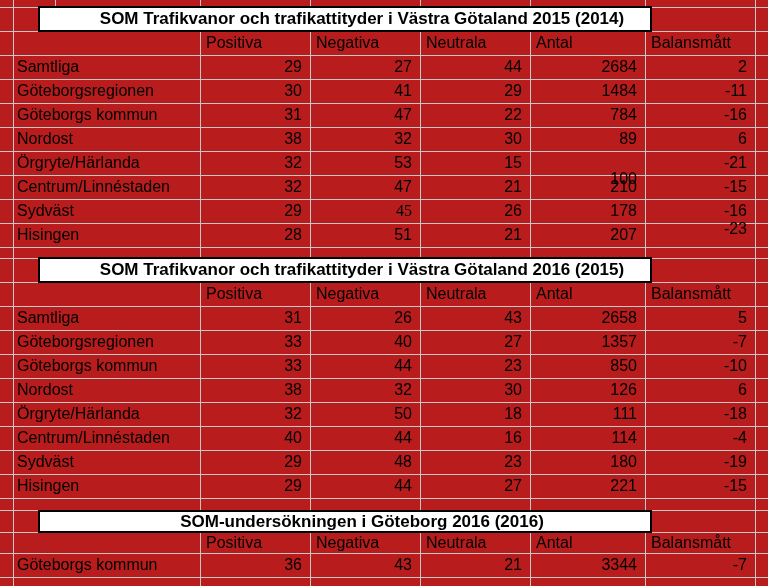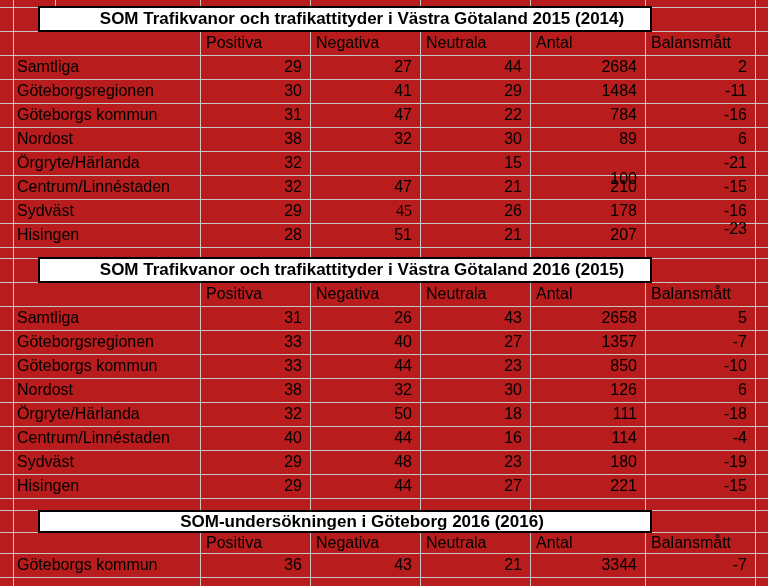--- a/index.html
+++ b/index.html
@@ -90,20 +90,21 @@
     <div class="cell num" style="left: 534px; top: 103px; width: 103px; height: 24px; line-height: 24px;">784</div>
     <div class="cell num" style="left: 649px; top: 103px; width: 98px; height: 24px; line-height: 24px;">-16</div>
     <div class="cell" style="left: 17px; top: 127px; width: 181px; height: 24px; line-height: 24px;">Nordost</div>
     <div class="cell num" style="left: 204px; top: 127px; width: 98px; height: 24px; line-height: 24px;">38</div>
     <div class="cell num" style="left: 314px; top: 127px; width: 98px; height: 24px; line-height: 24px;">32</div>
     <div class="cell num" style="left: 424px; top: 127px; width: 98px; height: 24px; line-height: 24px;">30</div>
     <div class="cell num" style="left: 534px; top: 127px; width: 103px; height: 24px; line-height: 24px;">89</div>
     <div class="cell num" style="left: 649px; top: 127px; width: 98px; height: 24px; line-height: 24px;">6</div>
     <div class="cell" style="left: 17px; top: 151px; width: 181px; height: 24px; line-height: 24px;">Örgryte/Härlanda</div>
     <div class="cell num" style="left: 204px; top: 151px; width: 98px; height: 24px; line-height: 24px;">32</div>
+    <div class="cell num" style="left: 314px; top: 151px; width: 98px; height: 24px; line-height: 24px;">53</div>
     <div class="cell num" style="left: 424px; top: 151px; width: 98px; height: 24px; line-height: 24px;">15</div>
     <div class="cell num" style="left: 534px; top: 151px; width: 103px; height: 24px; line-height: 24px; margin-top: 16px;">100</div>
     <div class="cell num" style="left: 649px; top: 151px; width: 98px; height: 24px; line-height: 24px;">-21</div>
     <div class="cell" style="left: 17px; top: 175px; width: 181px; height: 24px; line-height: 24px;">Centrum/Linnéstaden</div>
     <div class="cell num" style="left: 204px; top: 175px; width: 98px; height: 24px; line-height: 24px;">32</div>
     <div class="cell num" style="left: 314px; top: 175px; width: 98px; height: 24px; line-height: 24px;">47</div>
     <div class="cell num" style="left: 424px; top: 175px; width: 98px; height: 24px; line-height: 24px;">21</div>
     <div class="cell num" style="left: 534px; top: 175px; width: 103px; height: 24px; line-height: 24px;">210</div>
     <div class="cell num" style="left: 649px; top: 175px; width: 98px; height: 24px; line-height: 24px;">-15</div>
     <div class="cell" style="left: 17px; top: 199px; width: 181px; height: 24px; line-height: 24px;">Sydväst</div>

